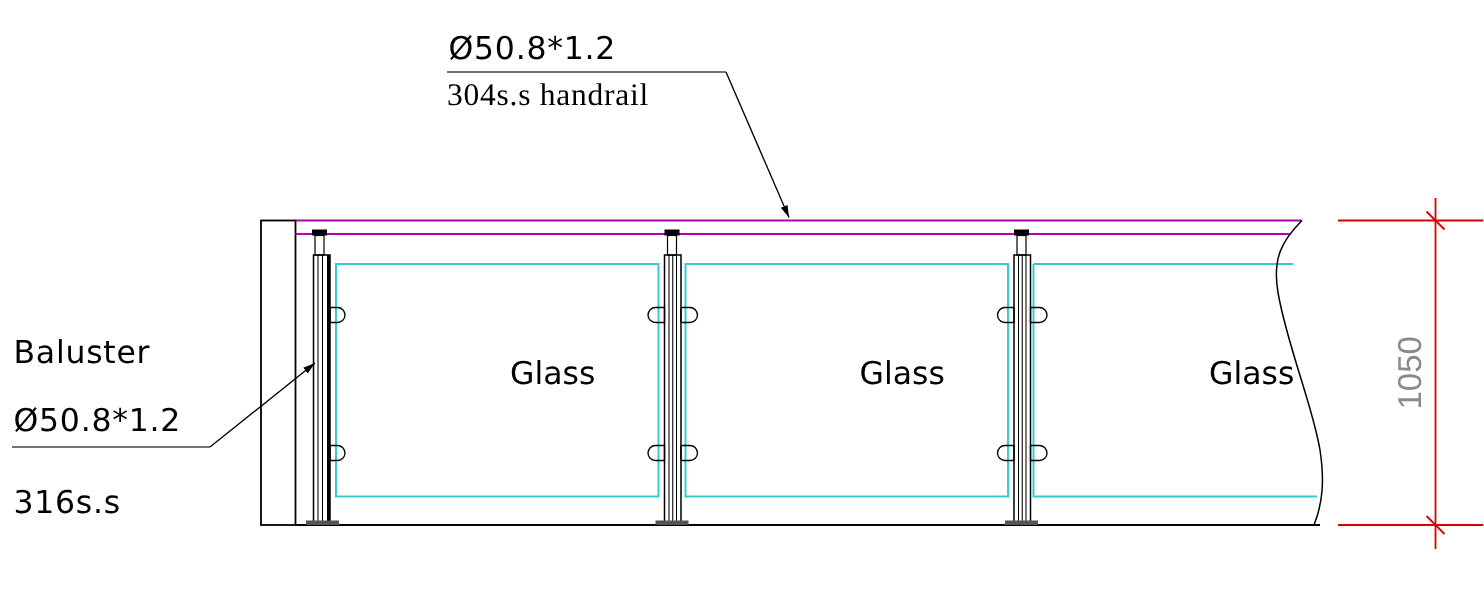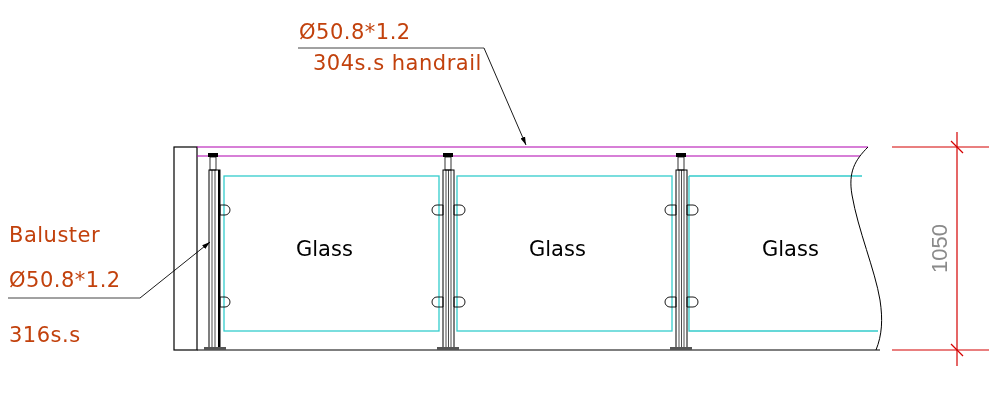--- a/index.html
+++ b/index.html
@@ -1,19 +1,19 @@
 <!DOCTYPE html>
 <html><head>
 <meta charset="utf-8">
 <style>
   html, body { margin: 0; padding: 0; background: #ffffff; }
   body { width: 989px; height: 409px; position: relative; overflow: hidden; font-family: "DejaVu Sans", sans-serif; }
   #canvas { position: absolute; left: 0; top: 0; width: 989px; height: 409px; }
-  .lbl { position: absolute; color: #c2410c; font-family: "DejaVu Sans", sans-serif; font-size: 21px; letter-spacing: 0.5px; white-space: nowrap; line-height: 1; }
-  .glass-lbl { position: absolute; font-size: 21px; color: #000; font-family: "DejaVu Sans", sans-serif; line-height: 1; white-space: nowrap; }
+  .lbl { position: absolute; color: #000000; font-family: "DejaVu Sans", sans-serif; font-size: 21px; letter-spacing: 0.5px; white-space: nowrap; line-height: 1; }
+  .glass-lbl { position: absolute; font-size: 21px; color: #000; font-family: "DejaVu Sans", sans-serif; line-height: 1; white-space: nowrap; margin-left: 44px; }
   .dim-text { position: absolute; color: #8a8a8a; font-family: "Liberation Sans", sans-serif; font-size: 22px; transform: rotate(-90deg); transform-origin: center center; white-space: nowrap; line-height: 1; }
 </style>
 </head>
 <body>
 
 <svg id="canvas" width="989" height="409" viewBox="0 0 989 409" xmlns="http://www.w3.org/2000/svg">
   <defs>
     <marker id="arrow" viewBox="0 0 10 10" refX="10" refY="5" markerWidth="9" markerHeight="9" orient="auto-start-reverse">
       <path d="M0,2 L10,5 L0,8 z" fill="#000"></path>
     </marker>
@@ -95,21 +95,21 @@
   <g>
     <line x1="892" y1="147" x2="989" y2="147" stroke="#d40000" stroke-width="1.2"></line>
     <line x1="892" y1="350" x2="989" y2="350" stroke="#d40000" stroke-width="1.2"></line>
     <line x1="957" y1="132" x2="957" y2="366" stroke="#d40000" stroke-width="1.2"></line>
     <line x1="951" y1="141" x2="963" y2="153" stroke="#d40000" stroke-width="1.2"></line>
     <line x1="951" y1="344" x2="963" y2="356" stroke="#d40000" stroke-width="1.2"></line>
   </g>
 </svg>
 
 <div class="lbl" style="left:299px; top:22px;">Ø50.8*1.2</div>
-<div class="lbl" style="left:313px; top:53px;">304s.s handrail</div>
+<div class="lbl" style="left:298px; top:53px;font-family:Liberation Serif, serif;">304s.s handrail</div>
 
 <div class="lbl" style="left:9px; top:225px;">Baluster</div>
 <div class="lbl" style="left:9px; top:270px;">Ø50.8*1.2</div>
 <div class="lbl" style="left:9px; top:325px;">316s.s</div>
 
 <div class="glass-lbl" style="left:296px; top:239px;">Glass</div>
 <div class="glass-lbl" style="left:529px; top:239px;">Glass</div>
 <div class="glass-lbl" style="left:762px; top:239px;">Glass</div>
 
 <div class="dim-text" style="left:916px; top:238px; width:48px; text-align:center;">1050</div>

